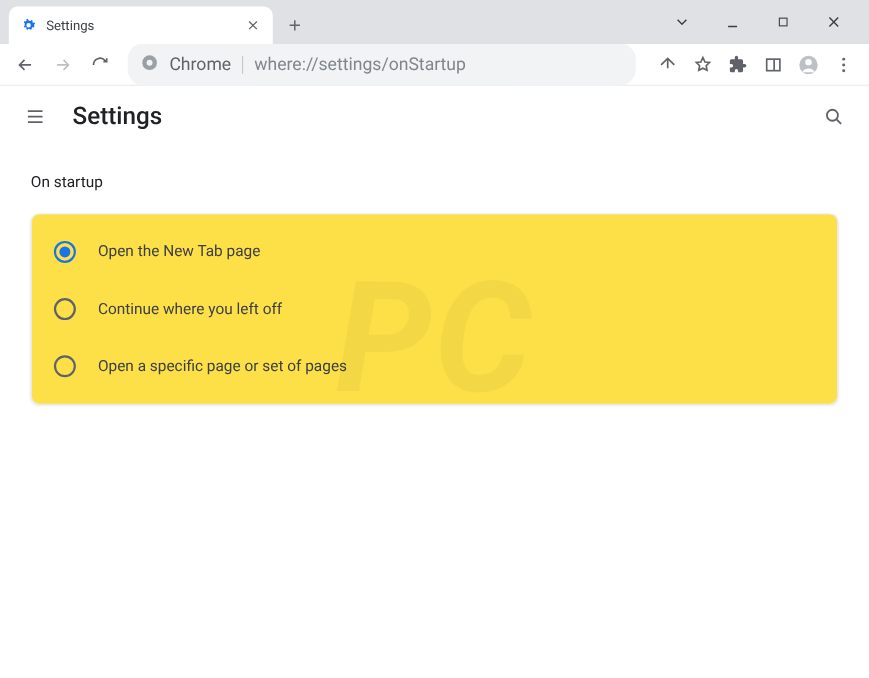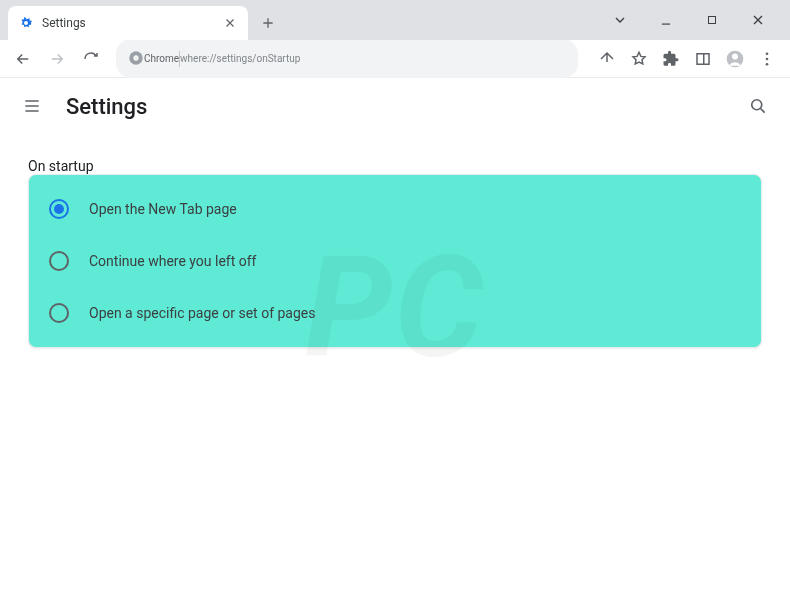--- a/index.html
+++ b/index.html
@@ -62,23 +62,23 @@
   .tb-icon.disabled { color: #bdc1c6; cursor: default; }
   .omnibox {
     flex: 1;
     height: 39px;
     background: #f1f3f4;
     border-radius: 15px;
     display: flex;
     align-items: center;
     padding: 0 12px;
     margin: 0 6px;
-    font-size: 10px;
+    font-size: 16px;
     color: #5f6368;
-    gap: 0;
+    gap: 10px;
   }
   .omni-prefix { color:#5f6368; }
   .omni-divider { width:1px; height:16px; background:#c4c7c5; }
   .omni-url { color:#80868b; }
   .tb-actions { display:flex; align-items:center; gap:2px; margin-left:4px;}
   
   .settings-header {
     height: 56px;
     display: flex;
     align-items: center;
@@ -88,23 +88,24 @@
   .hamburger { width:24px; height:24px; cursor:pointer; color:#5f6368; display:flex; align-items:center; justify-content:center;}
   .settings-title { font-size: 22px; color:#202124; font-weight:500; flex:1; }
   .search-btn { width:24px; height:24px; cursor:pointer; color:#5f6368; display:flex;align-items:center;justify-content:center;}
   
   .content {
     padding: 24px 28px;
   }
   .section-title {
     font-size: 14px;
     color: #202124;
+    margin-bottom: 20px;
   }
   .card {
-    background: #5eead4;
+    background: #fde047;
     border: 1px solid #e8eaed;
     border-radius: 8px;
     box-shadow: 0 1px 2px rgba(60,64,67,.1);
     padding: 8px 0;
   }
   .radio-row {
     display: flex;
     align-items: center;
     padding: 16px 20px;
     gap: 20px;

